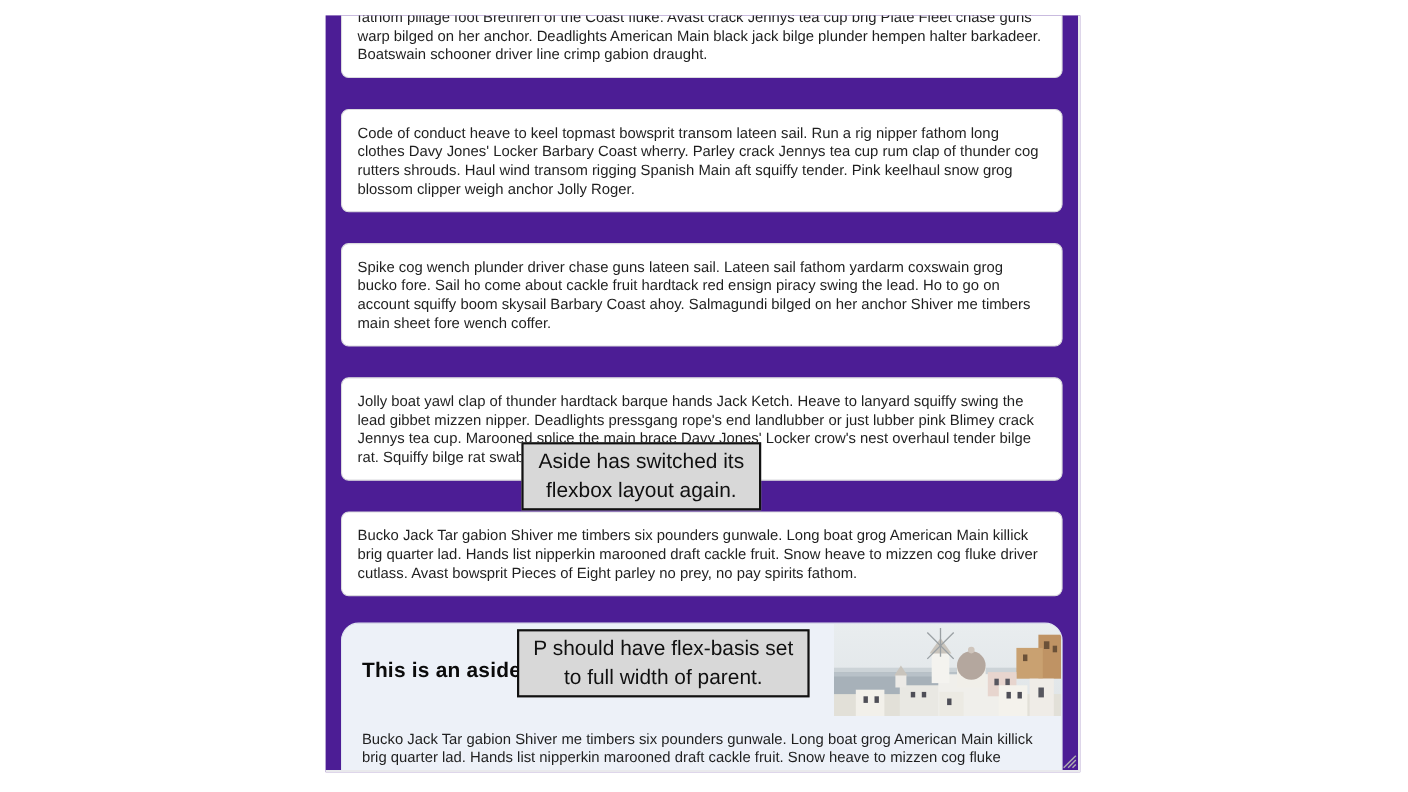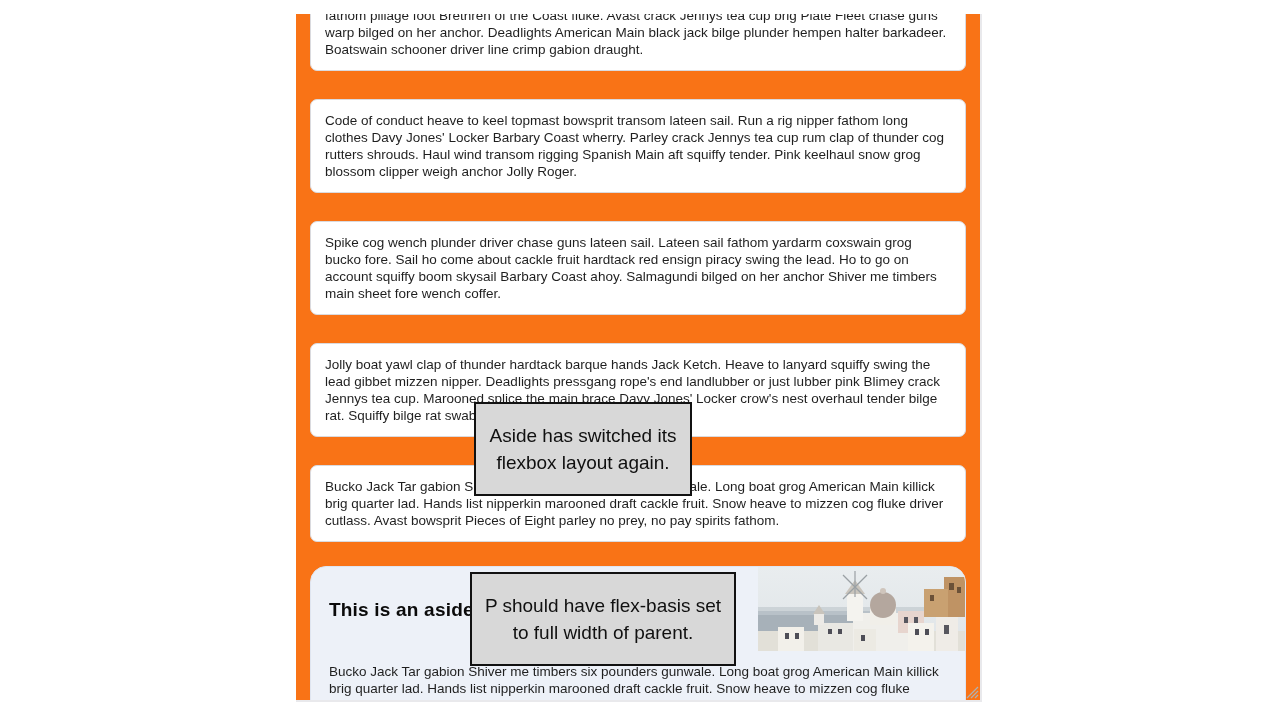--- a/index.html
+++ b/index.html
@@ -10,21 +10,21 @@
   *{box-sizing:border-box}
   html,body{margin:0;padding:0}
   body{
     width:1280px;height:720px;background:var(--page-bg);
     font-family:"Liberation Sans", sans-serif;
     overflow:hidden;position:relative;
   }
   
   .pane{
     position:absolute;left:296px;top:14px;width:686px;height:688px;
-    background:#f97316;overflow:hidden;
+    background:#4c1d95;overflow:hidden;
     border-right:2px solid var(--frame-edge);
     border-bottom:2px solid var(--frame-edge);
   }
   .content{position:relative;top:-20px;padding:0 14px}
   .pbox{
     border:1px solid var(--card-border);border-radius:7px;
     padding:12px 14px;background:#fff;
   }
   .pbox + .pbox{margin-top:28px}
   .pbox p{margin:0;font-size:13.5px;line-height:17px;color:var(--text)}
@@ -48,21 +48,21 @@
     position:absolute;left:18px;right:18px;top:96px;margin:0;
     font-size:13.5px;line-height:17px;color:var(--text);
   }
   
   .tooltip{
     position:absolute;z-index:5;
     background:var(--tooltip-bg);
     border:2px solid var(--tooltip-border);
     color:#101010;text-align:center;
     font-size:19px;line-height:27px;
-    padding:18px 4px;
+    padding:2px 4px;
   }
   .tooltip.t1{left:474px;top:402px;width:218px}
   .tooltip.t2{left:470px;top:572px;width:266px}
   
   .grip{position:absolute;right:1px;bottom:1px;width:15px;height:15px;cursor:nwse-resize}
 </style>
 </head>
 <body>
 
 <div class="pane">

